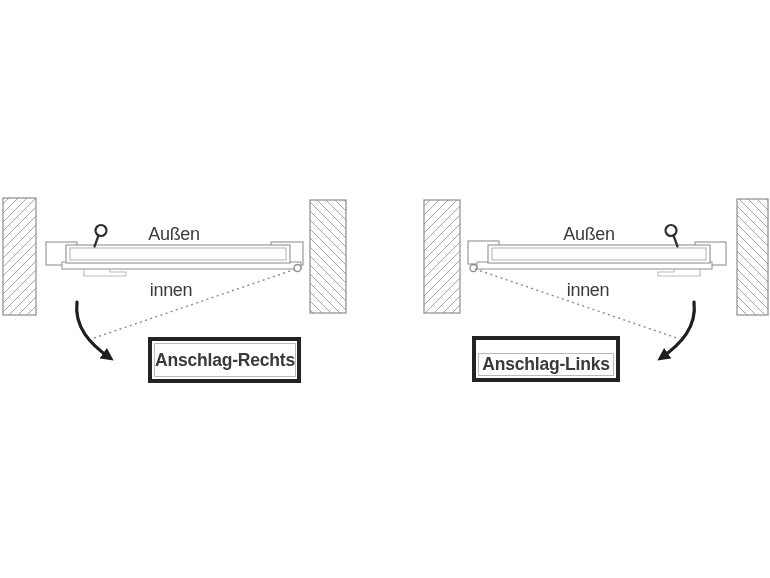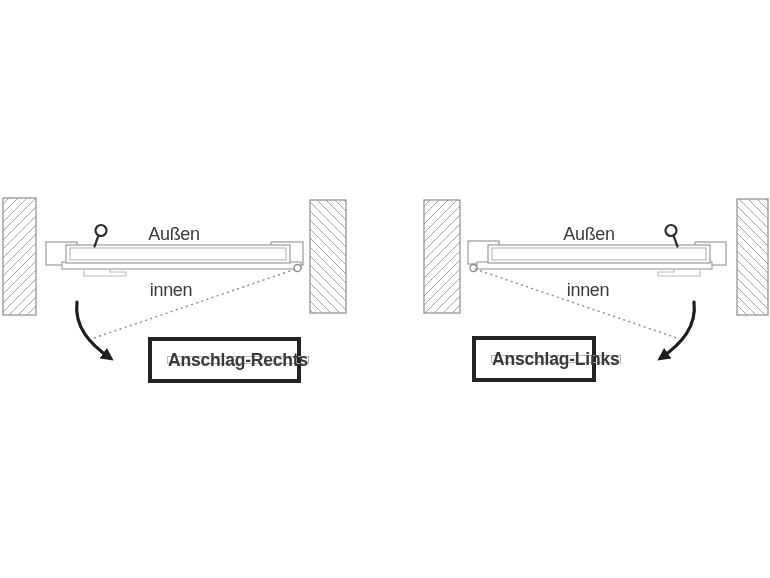--- a/index.html
+++ b/index.html
@@ -8,35 +8,35 @@
   svg{position:absolute;left:0;top:0;display:block;}
   .caption-box{
     position:absolute;
     box-sizing:border-box;
     border:4px solid var(--caption_border,#232323);
     background:#ffffff;
     display:flex;
   }
   .caption-inner{
     flex:1;
-    margin:15px;
+    margin:2px;
     border:1px solid #b9b9b9;
     display:flex;
     align-items:center;
     justify-content:center;
   }
   .caption-text{
     font-size:17.5px;
     font-weight:600;
     letter-spacing:-0.2px;
     color:var(--text,#3a3a3a);
     white-space:nowrap;
   }
   .caption-rechts{left:148px;top:337px;width:153px;height:46px;}
-  .caption-links{left:472px;top:336px;width:124px;height:46px;}
+  .caption-links{left:472px;top:336px;width:148px;height:46px;align-items:flex-end;}
   .dia-label{
     font-size:18px;
     fill:var(--text,#3a3a3a);
     font-weight:500;
     letter-spacing:-0.3px;
   }
 </style>
 </head>
 <body>
 

